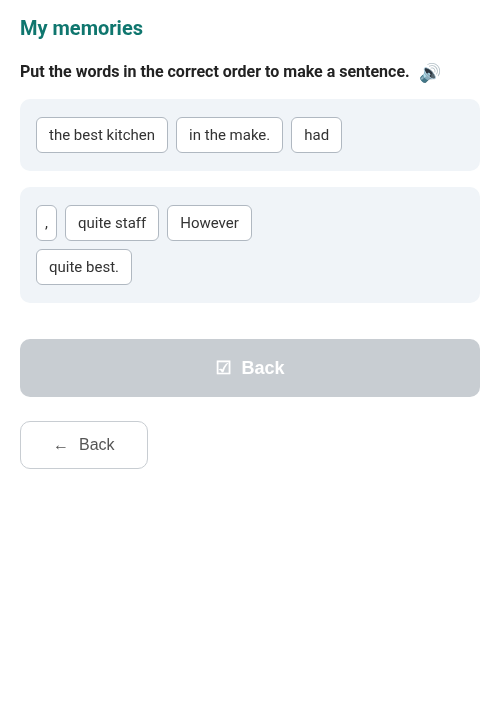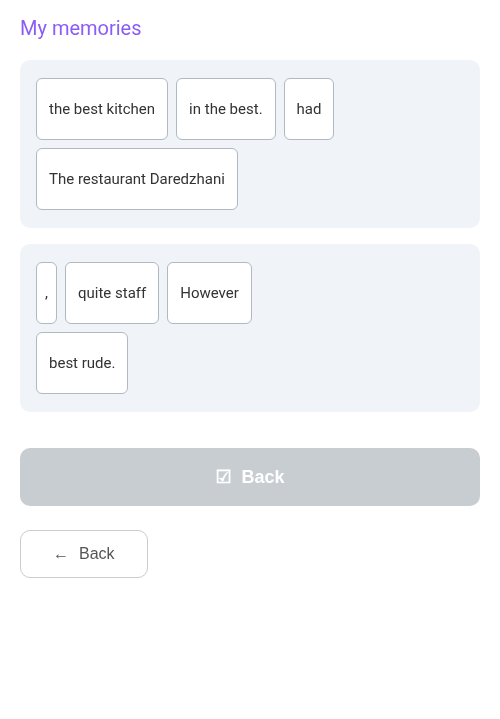--- a/index.html
+++ b/index.html
@@ -16,22 +16,22 @@
       font-size: 16px;
       color: #333;
     }
 
     .page-container {
       padding: 16px 20px;
     }
 
     .page-title {
       font-size: 20px;
-      font-weight: 400;
-      color: #8b5cf6;
+      font-weight: 700;
+      color: #0f766e;
       margin-bottom: 20px;
     }
 
     .instruction {
       font-size: 16px;
       font-weight: 700;
       color: #222;
       margin-bottom: 14px;
       line-height: 1.4;
     }
@@ -61,21 +61,21 @@
       margin-bottom: 8px;
     }
 
     .word-row:last-child {
       margin-bottom: 0;
     }
 
     .word-chip {
       display: inline-flex;
       align-items: center;
-      padding: 21px 12px;
+      padding: 8px 12px;
       border: 1.5px solid #b0b8c1;
       border-radius: 6px;
       background: #ffffff;
       font-size: 15px;
       color: #333;
       cursor: pointer;
       user-select: none;
     }
 
     .word-chip.narrow {
@@ -124,42 +124,43 @@
     .back-button .arrow-icon {
       font-size: 16px;
     }
   </style>
 </head>
 <body>
 
 <div class="page-container">
   <div class="page-title">My memories</div>
 
+  <div class="instruction">
+    <span>Put the words in the correct order to make a sentence.</span>
+    <span class="audio-icon">🔊</span>
+  </div>
 
   
   <div class="word-box">
     <div class="word-row">
       <div class="word-chip">the best kitchen</div>
-      <div class="word-chip">in the best.</div>
+      <div class="word-chip">in the make.</div>
       <div class="word-chip">had</div>
-    </div>
-    <div class="word-row">
-      <div class="word-chip">The restaurant Daredzhani</div>
     </div>
   </div>
 
   
   <div class="word-box">
     <div class="word-row">
       <div class="word-chip narrow">,</div>
       <div class="word-chip">quite staff</div>
       <div class="word-chip">However</div>
     </div>
     <div class="word-row">
-      <div class="word-chip">best rude.</div>
+      <div class="word-chip">quite best.</div>
     </div>
   </div>
 
   <div class="spacer"></div>
 
   <button class="check-button">
     <span class="check-icon">☑</span>
     <span>Back</span>
   </button>
 

